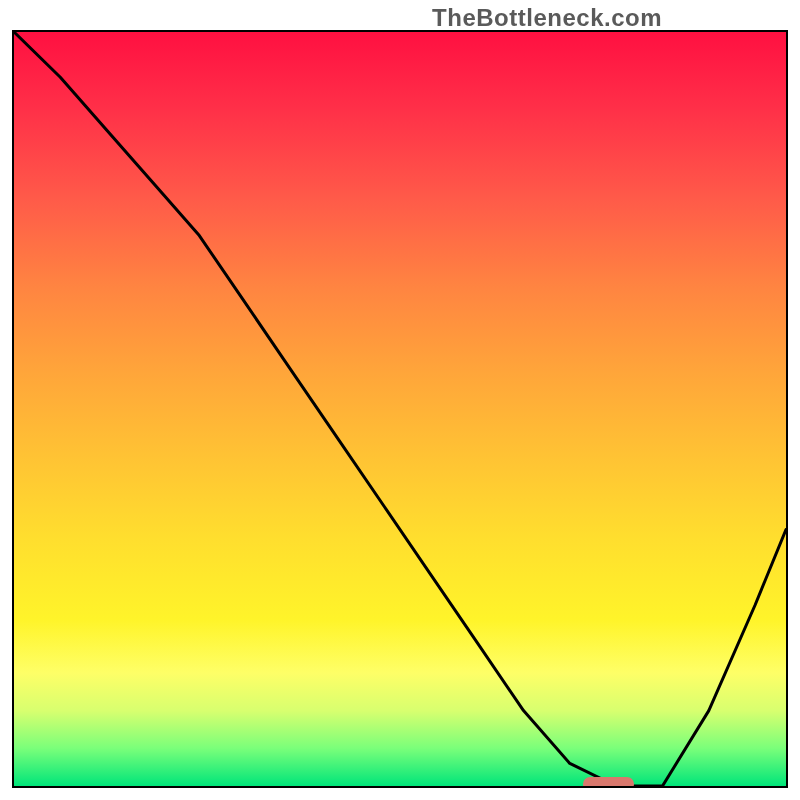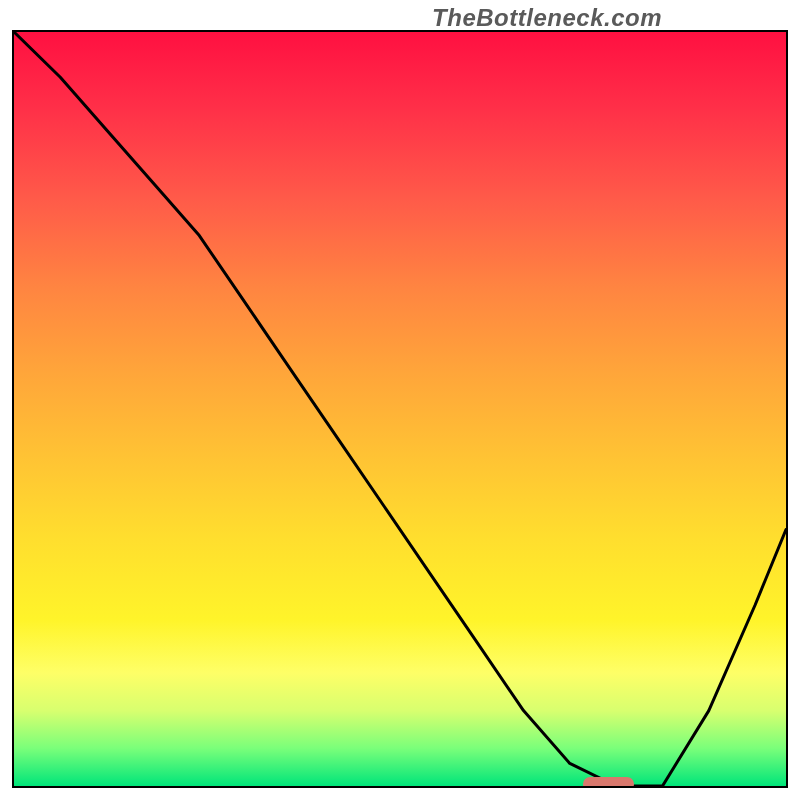--- a/index.html
+++ b/index.html
@@ -7,21 +7,20 @@
     padding: 0;
     width: 800px;
     height: 800px;
     background: #ffffff;
     font-family: Arial, Helvetica, sans-serif;
   }
   .frame {
     position: relative;
     width: 672px;
     height: 800px;
-    font-style: italic;
   }
   .watermark {
     position: absolute;
     top: 4px;
     right: 10px;
     font-size: 24px;
     font-weight: bold;
     color: #5a5a5a;
     letter-spacing: 0.5px;
   }

